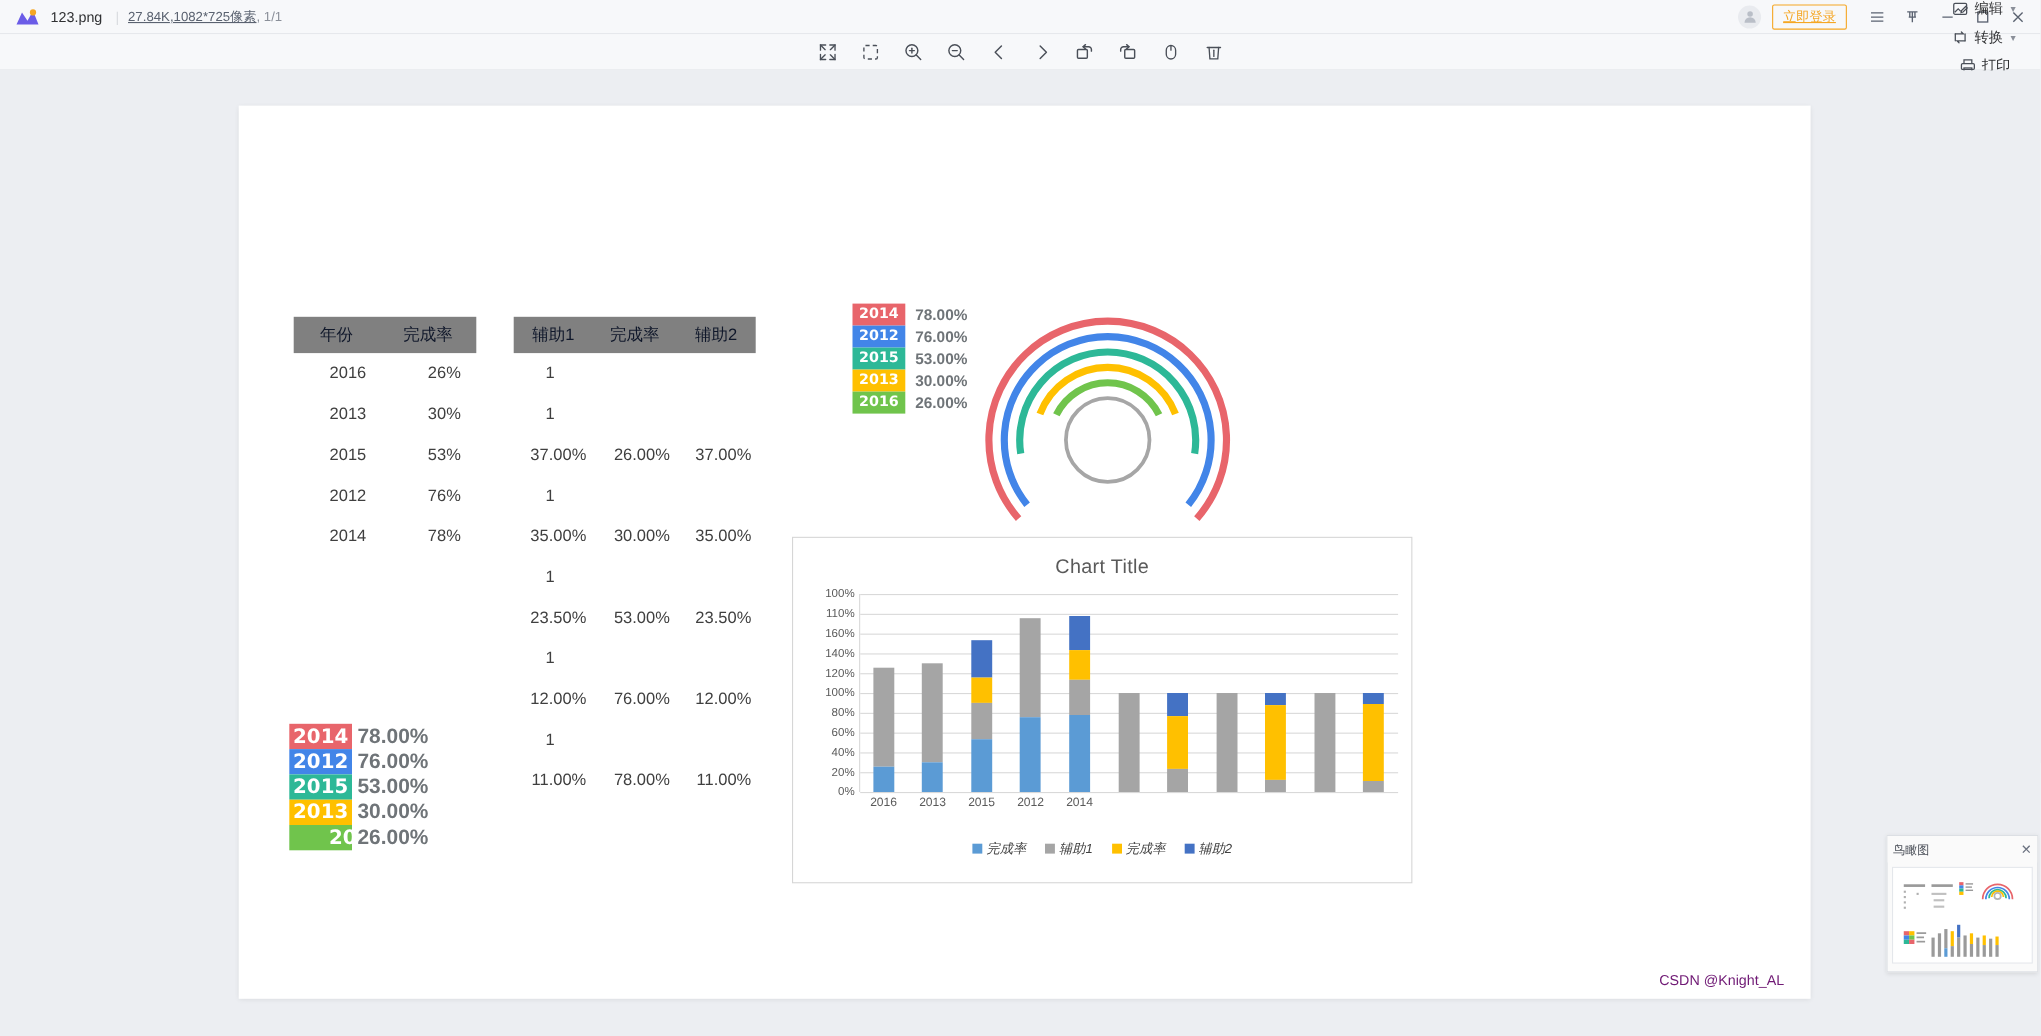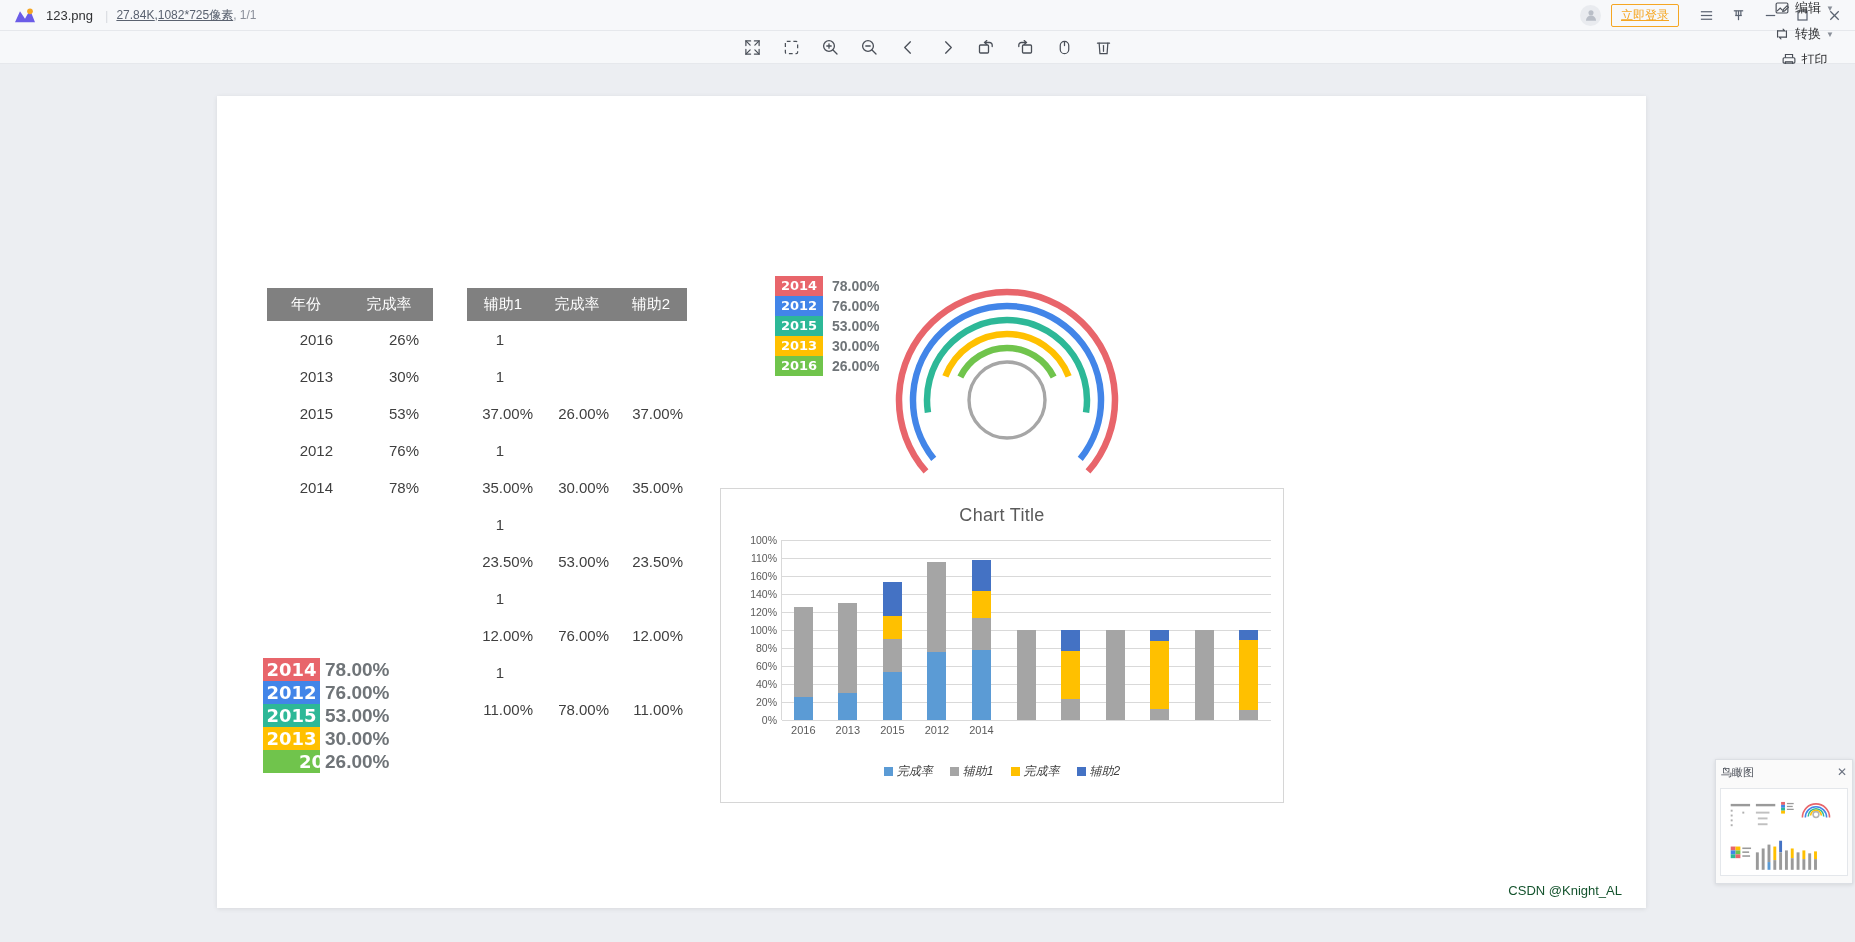--- a/index.html
+++ b/index.html
@@ -61,21 +61,21 @@
   
   #viewport { position: relative; width: 1855px; height: 878px; background: #eceef2; }
   #page {
     position: absolute; left: 217px; top: 32px; width: 1429px; height: 812px;
     background: #fff; box-shadow: 0 1px 5px rgba(0,0,0,.09);
   }
 
   
   .xtable { position: absolute; font-size: 15px; color: #3f3f3f; }
   .xtable .thead {
-    background: #808080; color: #ffffff; display: flex;
+    background: #808080; color: #0f172a; display: flex;
     height: 33px; align-items: center;
   }
   .xtable .thead div { text-align: center; }
   .xrow { display: flex; height: 37px; align-items: center; }
   .xrow div { text-align: right; }
 
   #table1 { left: 50px; top: 192px; width: 166px; }
   #table1 .c0 { width: 78px; padding-right: 12px; }
   #table1 .c1 { width: 88px; padding-right: 14px; }
   #table1 .thead .c0, #table1 .thead .c1 { text-align: center; padding: 0; }
@@ -155,21 +155,21 @@
     background: #fafafa; border: 1px solid #dcdfe4; box-shadow: 0 1px 4px rgba(0,0,0,.1);
   }
   #ov-head {
     height: 20px; display: flex; align-items: center; justify-content: space-between;
     padding: 12px 5px; font-size: 11px; color: #4a4f58; background: #fafafa;
   }
   #ov-body { margin: 4px; height: 88px; background: #fff; border: 1px solid #e4e7eb; position: relative; }
   #ov-close { cursor: pointer; color: #6b7280; font-size: 12px; }
   #watermark {
     position: absolute; right: 24px; bottom: 10px;
-    font-size: 13px; color: #14532d;
+    font-size: 13px; color: #701a75;
   }
 </style>
 </head>
 <body>
 
 <div id="titlebar">
   <div id="app-logo">
     <svg class="logo-m" viewBox="0 0 26 18">
       <path d="M1 17 L7 4 L13 13 L19 2 L25 17 Z" fill="#6b5ce7"></path>
       <circle cx="19" cy="4" r="3.4" fill="#f5a623"></circle>

